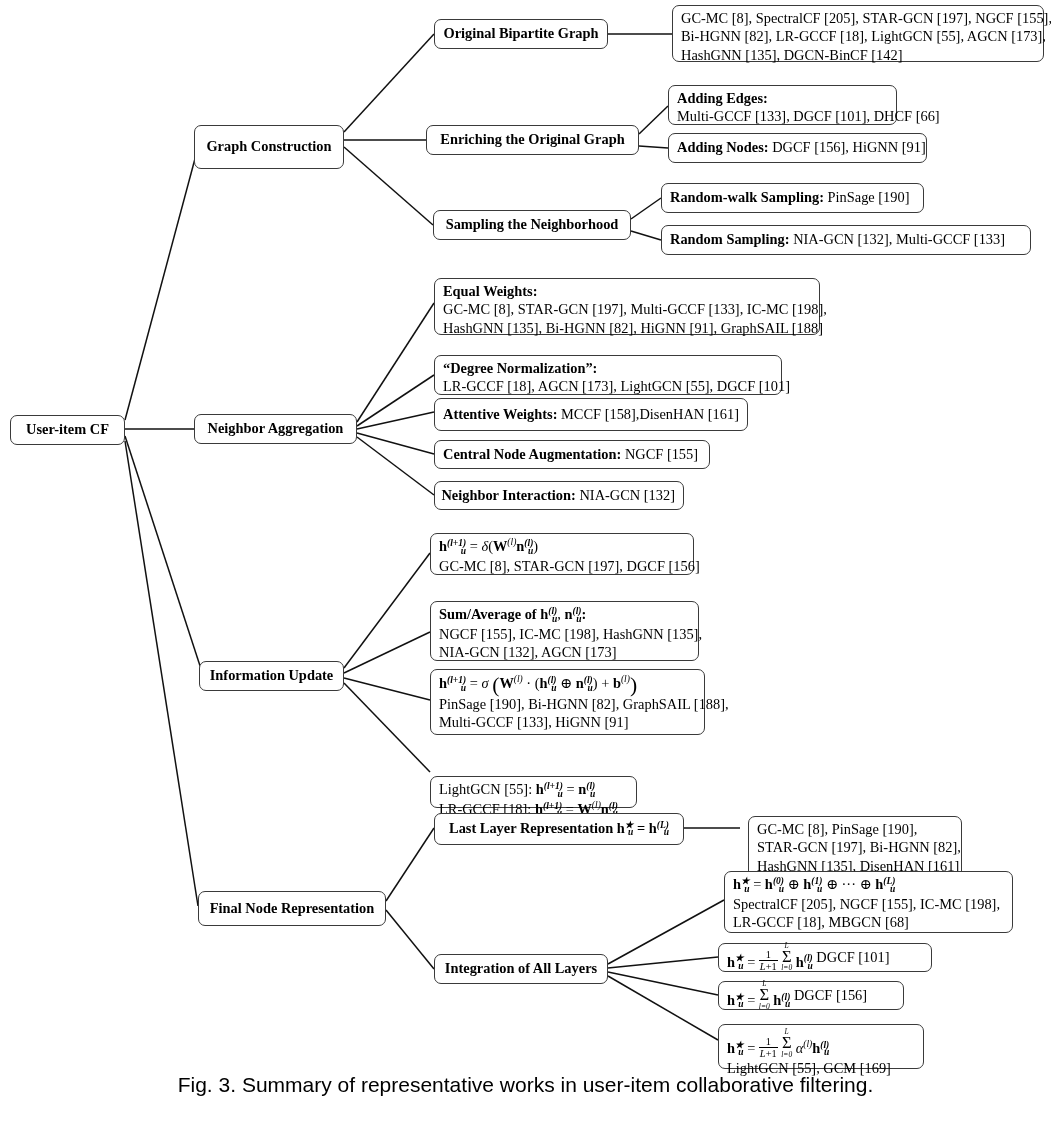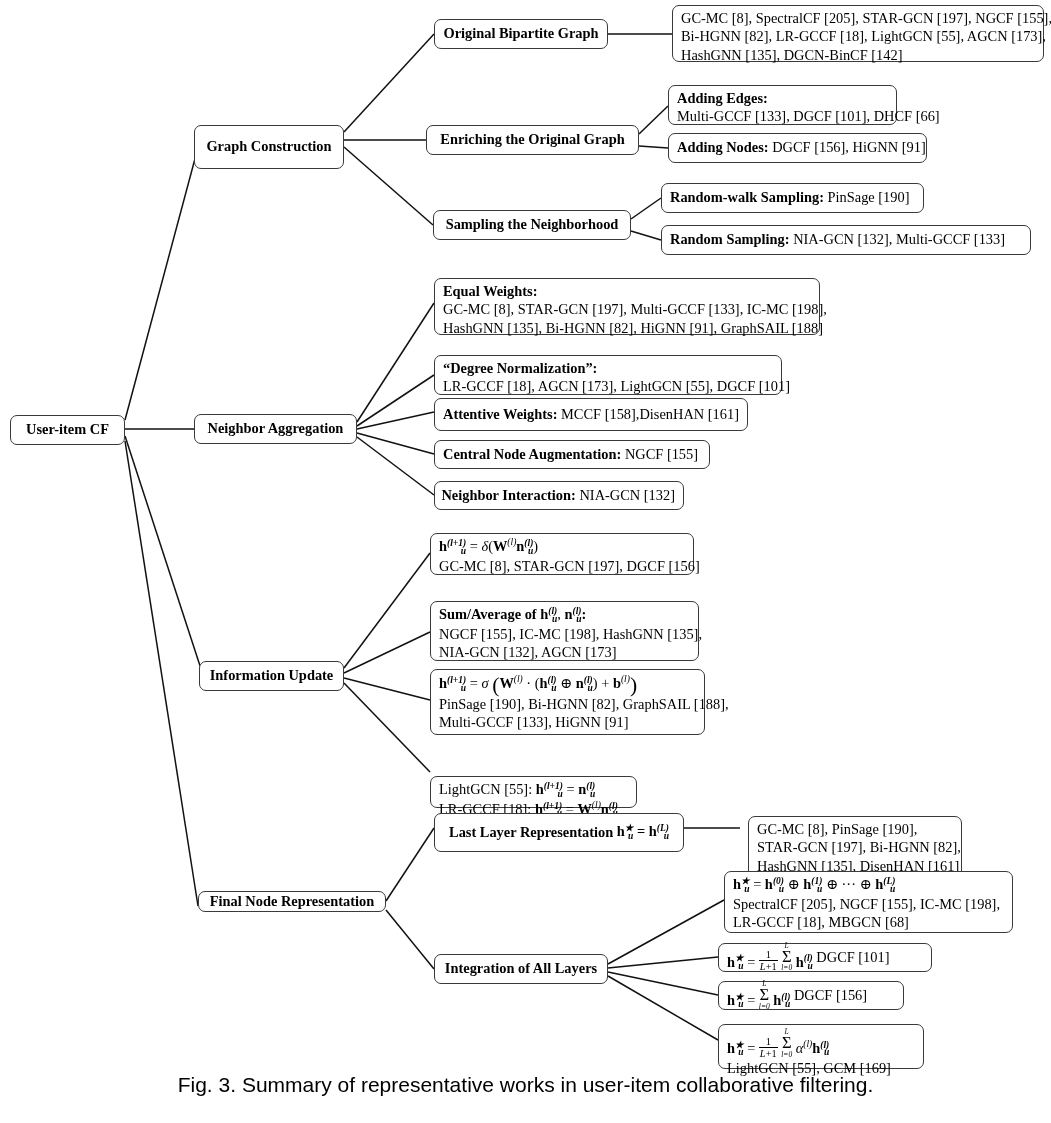--- a/index.html
+++ b/index.html
@@ -167,21 +167,21 @@
   </div>
 
   <div class="node bold center" style="left:194px; top:414px; width:163px; height:30px; justify-content:center;">
     <span>Neighbor Aggregation</span>
   </div>
 
   <div class="node bold center" style="left:199px; top:661px; width:145px; height:30px; justify-content:center;">
     <span>Information Update</span>
   </div>
 
-  <div class="node bold center" style="left:198px; top:891px; width:188px; height:21px; justify-content:center;">
+  <div class="node bold center" style="left:198px; top:891px; width:188px; height:35px; justify-content:center;">
     <span>Final Node Representation</span>
   </div>
 
   <div class="node bold center" style="left:434px; top:19px; width:174px; height:30px; justify-content:center;border-radius:7px;">
     <span>Original Bipartite Graph</span>
   </div>
 
   <div class="node" style="left:672px; top:5px; width:372px; height:57px;">
     <span class="line">GC-MC [8], SpectralCF [205], STAR-GCN [197], NGCF [155],</span>
     <span class="line">Bi-HGNN [82], LR-GCCF [18], LightGCN [55], AGCN [173],</span>
@@ -285,21 +285,21 @@
       <b class="mb">h</b><span class="subsup"><span class="up">(<i>l</i>+1)</span><span class="dn"><i>u</i></span></span>
       = <b class="mb">n</b><span class="subsup"><span class="up">(<i>l</i>)</span><span class="dn"><i>u</i></span></span>
     </span>
     <span class="line m">
       <span>LR-GCCF [18]:</span>
       <b class="mb">h</b><span class="subsup"><span class="up">(<i>l</i>+1)</span><span class="dn"><i>u</i></span></span>
       = <b class="mb">W</b><sup><i>(l)</i></sup><b class="mb">n</b><span class="subsup"><span class="up">(<i>l</i>)</span><span class="dn"><i>u</i></span></span>
     </span>
   </div>
 
-  <div class="node bold center" style="left:434px; top:813px; width:250px; height:39px; justify-content:center;">
+  <div class="node bold center" style="left:434px; top:813px; width:250px; height:32px; justify-content:center;">
     <span>Last Layer Representation</span>
     <span>&nbsp;</span>
     <span class="m">
       <b class="mb">h</b><span class="subsup"><span class="up">★</span><span class="dn"><i>u</i></span></span>
       = <b class="mb">h</b><span class="subsup"><span class="up">(<i>L</i>)</span><span class="dn"><i>u</i></span></span>
     </span>
   </div>
 
   <div class="node" style="left:748px; top:799px; width:214px; height:70px;margin-top:17px;">
     <span class="line">GC-MC [8], PinSage [190],</span>

